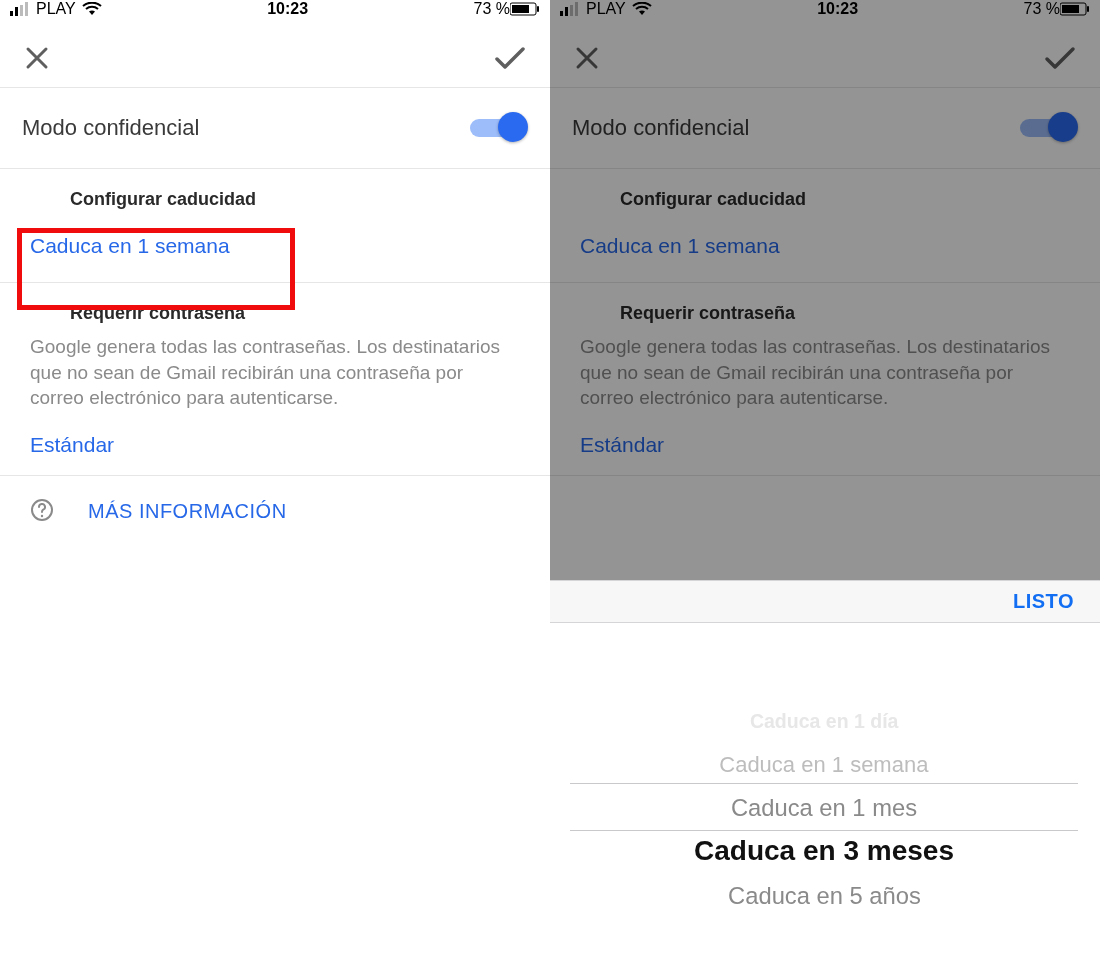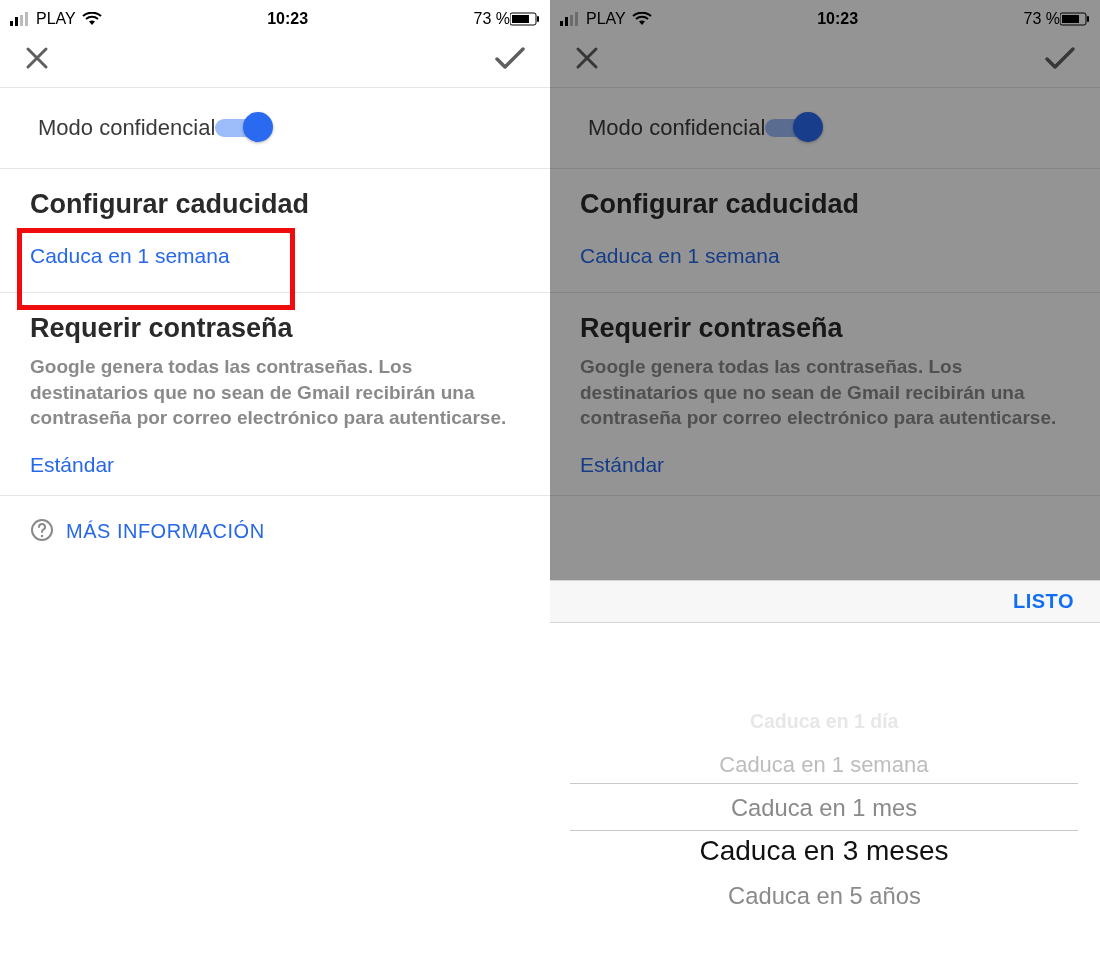--- a/index.html
+++ b/index.html
@@ -20,21 +20,21 @@
       height: 977px;
       position: relative;
       background: #fff;
     }
     .phone.right { border-left: 0; }
 
     
     .status-bar {
       height: 28px;
       display: flex;
-      align-items: flex-end;
+      align-items: flex-start;
       justify-content: space-between;
       padding: 0 10px;
       font-size: 16px;
       font-weight: 500;
       color: #000;
     }
     .status-left { display: flex; align-items: center; gap: 6px; }
     .status-right { display: flex; align-items: center; }
     .signal-icon, .wifi-icon, .battery-icon { display: inline-flex; }
 
@@ -50,50 +50,51 @@
     .header svg { display:block; }
 
     
     .row {
       padding: 18px 30px;
       border-bottom: 1px solid #e6e6e6;
     }
     .row.toggle-row {
       display: flex;
       align-items: center;
-      padding: 24px 38px;
+      justify-content: space-between;
+      padding: 24px 22px;
     }
     .row-title {
       font-size: 22px;
       color: #3a3a3a;
       font-weight: 400;
     }
     .section-title {
-      font-size: 27px;
+      font-size: 18px;
       font-weight: 700;
       color: #2a2a2a;
+      margin-left: 40px;
     }
     .link-text {
       font-size: 21px;
       color: #2768e8;
       font-weight: 400;
       display: inline-block;
       margin-top: 2px;
     }
     .desc-text {
       font-size: 19px;
       color: #8a8a8a;
       line-height: 1.35;
       margin-top: 10px;
-      font-weight: bold;
     }
     .row.expiry { padding-top: 20px; padding-bottom: 24px; }
     .row.pwd { padding-top: 20px; }
     .row.moreinfo {
-      display:flex; align-items:center; gap:12px;
+      display:flex; align-items:center; gap:34px;
       padding: 22px 30px;
       border-bottom: none;
     }
     .moreinfo .link-caps {
       font-size: 20px;
       letter-spacing: 0.5px;
       color: #2768e8;
       font-weight: 500;
     }
     .help-circle { color:#7a7a7a; }
@@ -149,21 +150,21 @@
       overflow:hidden;
     }
     .picker-item {
       font-size: 25px;
       line-height: 44px;
       white-space:nowrap;
     }
     .pi-n3 { color:#e7e7e7; transform: scale(0.78) translateY(2px); font-weight:600;}
     .pi-n2 { color:#bdbdbd; transform: scale(0.88) translateY(1px);}
     .pi-n1 { color:#8a8a8a; transform: scale(0.95);}
-    .pi-0  { color:#111; font-size:28px; font-weight:400;}
+    .pi-0  { color:#111; font-size:28px; font-weight:700;}
     .pi-p1 { color:#8a8a8a; transform: scale(0.95);}
     .sel-lines {
       position:absolute; left:20px; right:20px; top:50%; transform:translateY(-50%);
       height:48px; border-top:1px solid #c9c9cc; border-bottom:1px solid #c9c9cc;
       pointer-events:none;
     }
 
     
   </style>
 </head>

